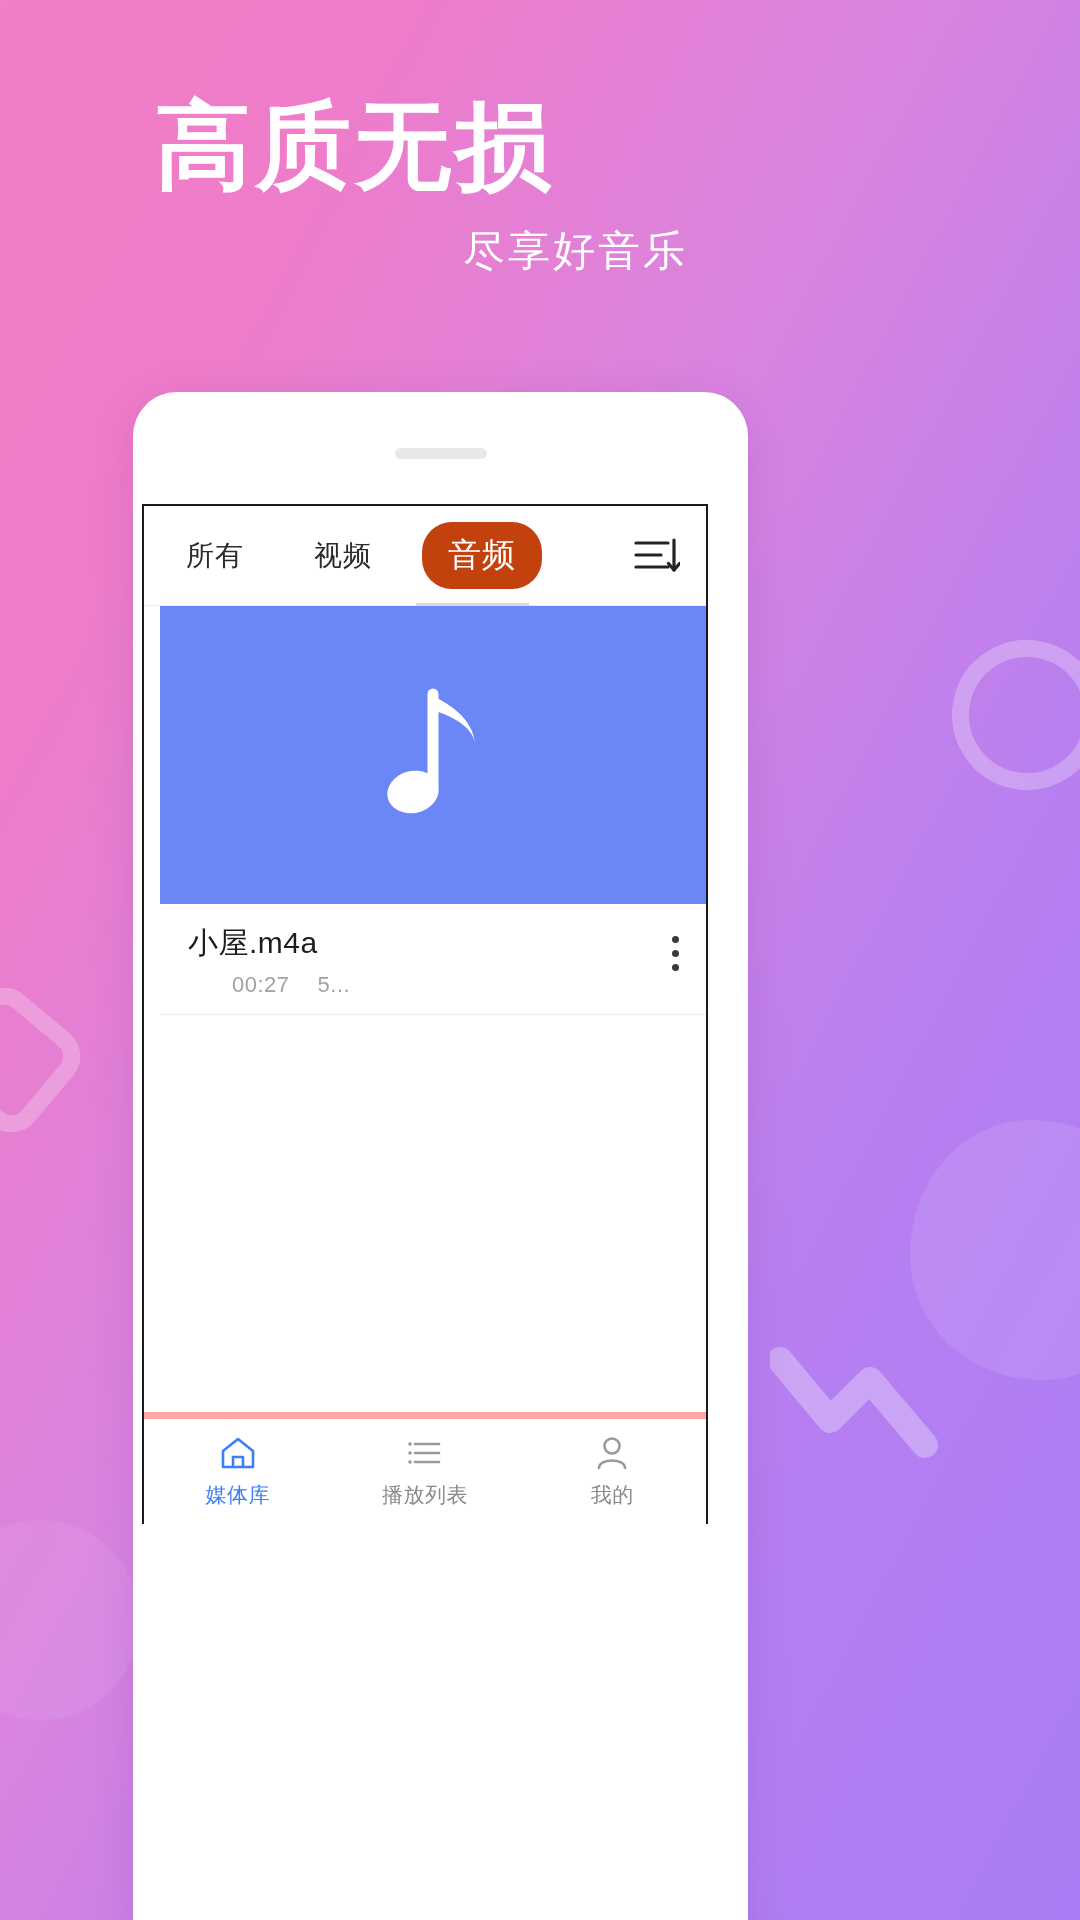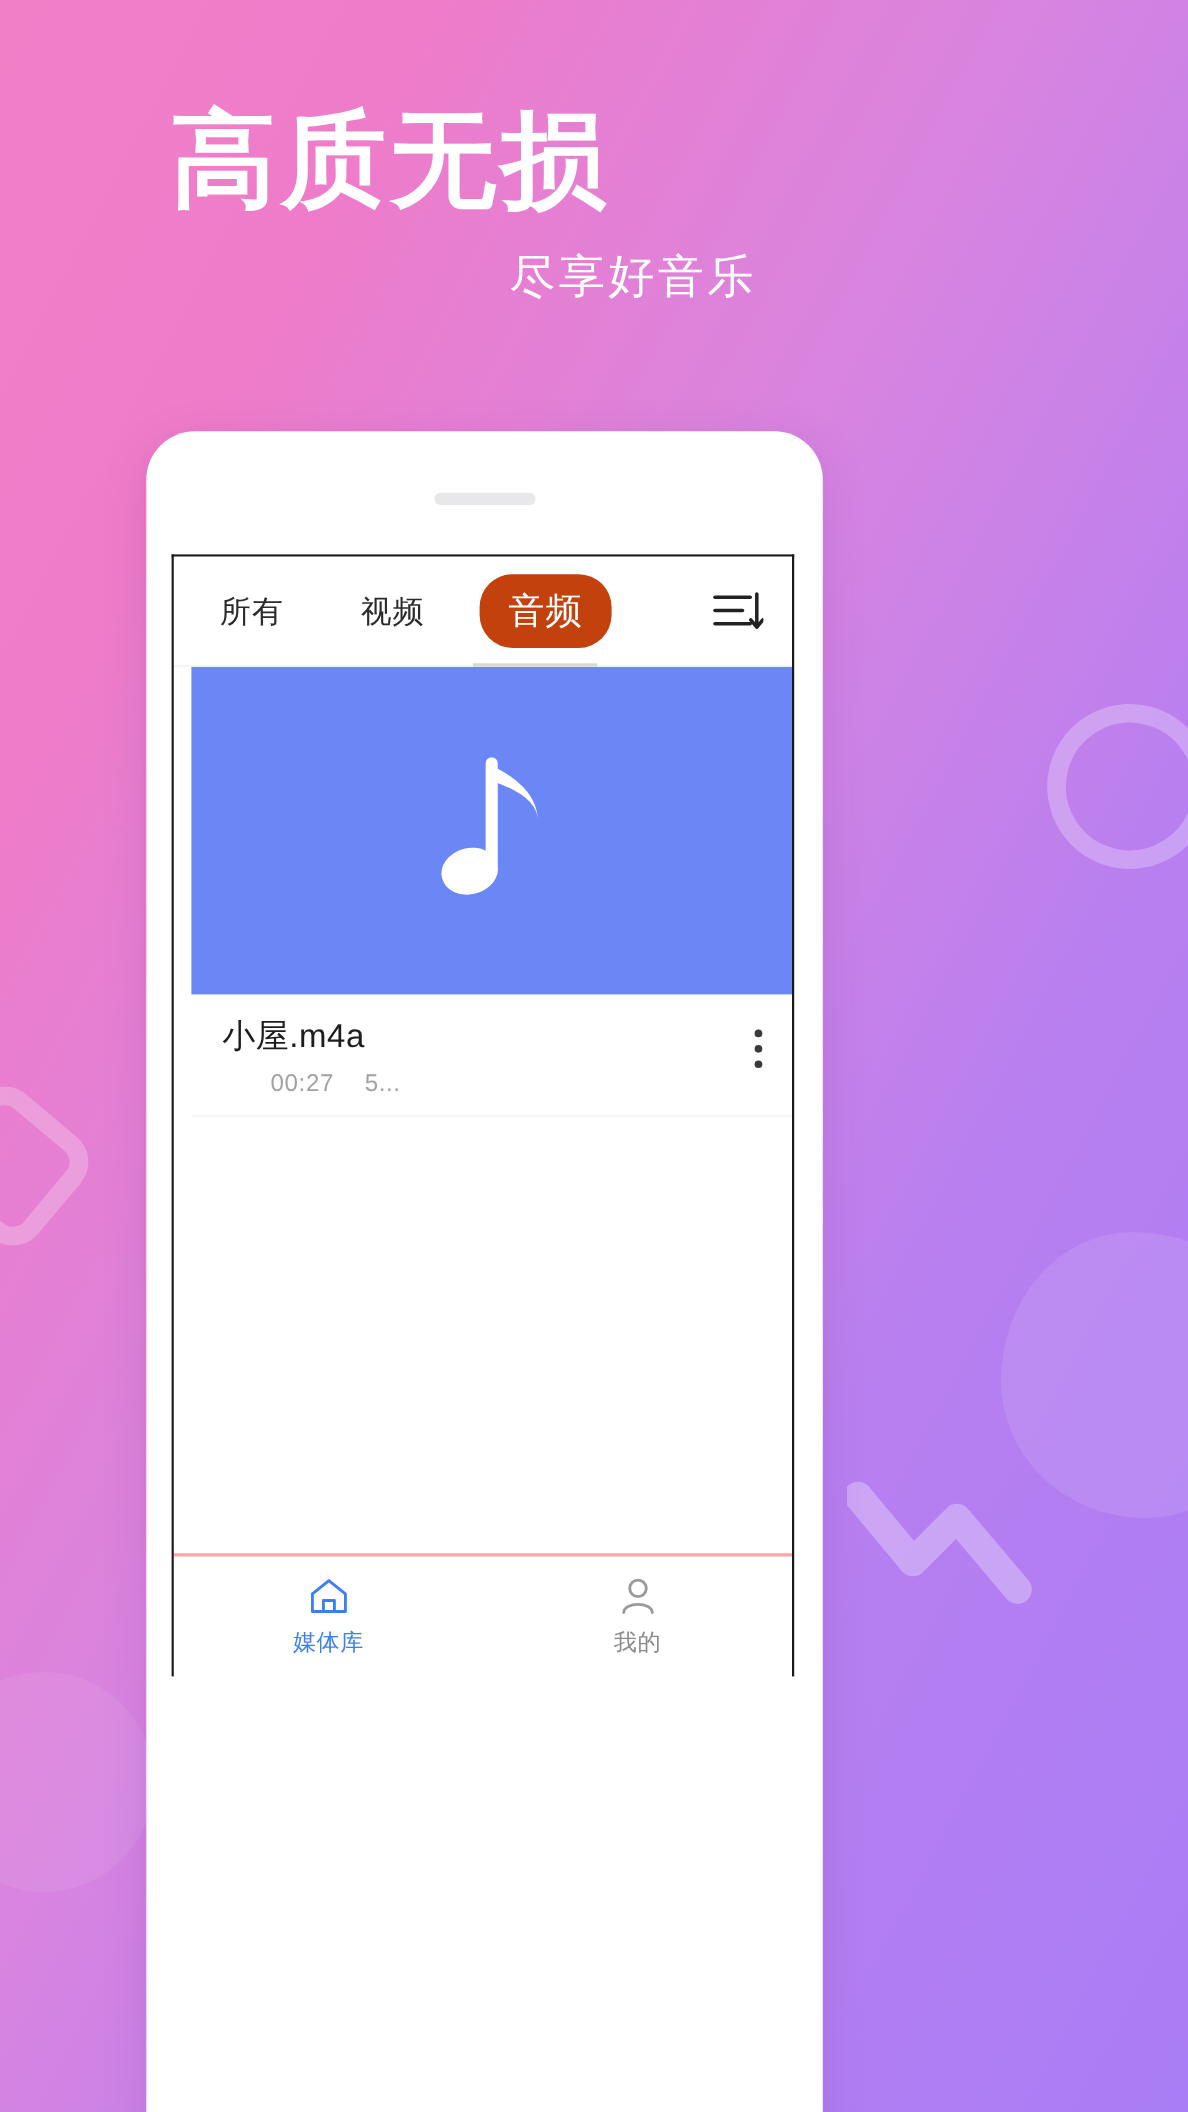--- a/index.html
+++ b/index.html
@@ -53,21 +53,21 @@
     background:#ffffff;
     border-radius:44px 44px 0 0;
     box-shadow:0 10px 40px rgba(110,50,150,0.18);
     overflow:hidden;
   }
   .phone-speaker {
     position:absolute; left:50%; top:56px; transform:translateX(-50%);
     width:92px; height:11px; border-radius:6px; background:#e8e8ea;
   }
   .screen {
-    position:absolute; left:23px; top:112px;
+    position:absolute; left:9px; top:112px;
     width:566px; height:1020px;
     background:#ffffff;
     border:2px solid #1a1a1a;
     border-bottom:none;
     overflow:hidden;
     display:flex; flex-direction:column;
   }
 
   
   .tabbar {
@@ -123,21 +123,21 @@
   .more-dots {
     position:absolute; right:26px; top:32px;
     width:8px;
   }
   .dot { width:7px; height:7px; border-radius:50%; background:#3a3a3a; margin-bottom:7px; }
 
   
   .bottomnav {
     flex:0 0 112px; height:112px;
     background:#ffffff;
-    border-top:3px solid #fca5a5;
+    border-top:7px solid #fca5a5;
     display:flex; align-items:center;
   }
   .nav-item {
     flex:1 1 33.33%;
     display:flex; flex-direction:column; align-items:center; gap:9px;
   }
   .nav-label { font-size:21px; color:#8a8a8a; letter-spacing:0.5px; }
   .nav-item.active .nav-label { color:#3b7ef5; }
   .nav-icon { width:40px; height:38px; display:block; }
 </style>
@@ -204,20 +204,31 @@
     <div class="bottomnav">
       <div class="nav-item active">
         <svg class="nav-icon" viewBox="0 0 40 38">
           <path d="M5 17 L20 5 L35 17 L35 33 L5 33 Z" fill="none" stroke="#3b7ef5" stroke-width="2.6" stroke-linejoin="round"></path>
           <path d="M15 33 L15 23 L25 23 L25 33" fill="none" stroke="#3b7ef5" stroke-width="2.6" stroke-linejoin="round"></path>
         </svg>
         <span class="nav-label">媒体库</span>
       </div>
       <div class="nav-item">
         <svg class="nav-icon" viewBox="0 0 40 38">
+          <line x1="10" y1="10" x2="34" y2="10" stroke="#9a9a9a" stroke-width="2.6" stroke-linecap="round"></line>
+          <line x1="10" y1="19" x2="34" y2="19" stroke="#9a9a9a" stroke-width="2.6" stroke-linecap="round"></line>
+          <line x1="10" y1="28" x2="34" y2="28" stroke="#9a9a9a" stroke-width="2.6" stroke-linecap="round"></line>
+          <circle cx="5" cy="10" r="1.8" fill="#9a9a9a"></circle>
+          <circle cx="5" cy="19" r="1.8" fill="#9a9a9a"></circle>
+          <circle cx="5" cy="28" r="1.8" fill="#9a9a9a"></circle>
+        </svg>
+        <span class="nav-label">播放列表</span>
+      </div>
+      <div class="nav-item">
+        <svg class="nav-icon" viewBox="0 0 40 38">
           <circle cx="20" cy="12" r="7.5" fill="none" stroke="#9a9a9a" stroke-width="2.6"></circle>
           <path d="M7 34 C7 24, 33 24, 33 34" fill="none" stroke="#9a9a9a" stroke-width="2.6" stroke-linecap="round"></path>
         </svg>
         <span class="nav-label">我的</span>
       </div>
     </div>
 
   </div>
 </div>
 

